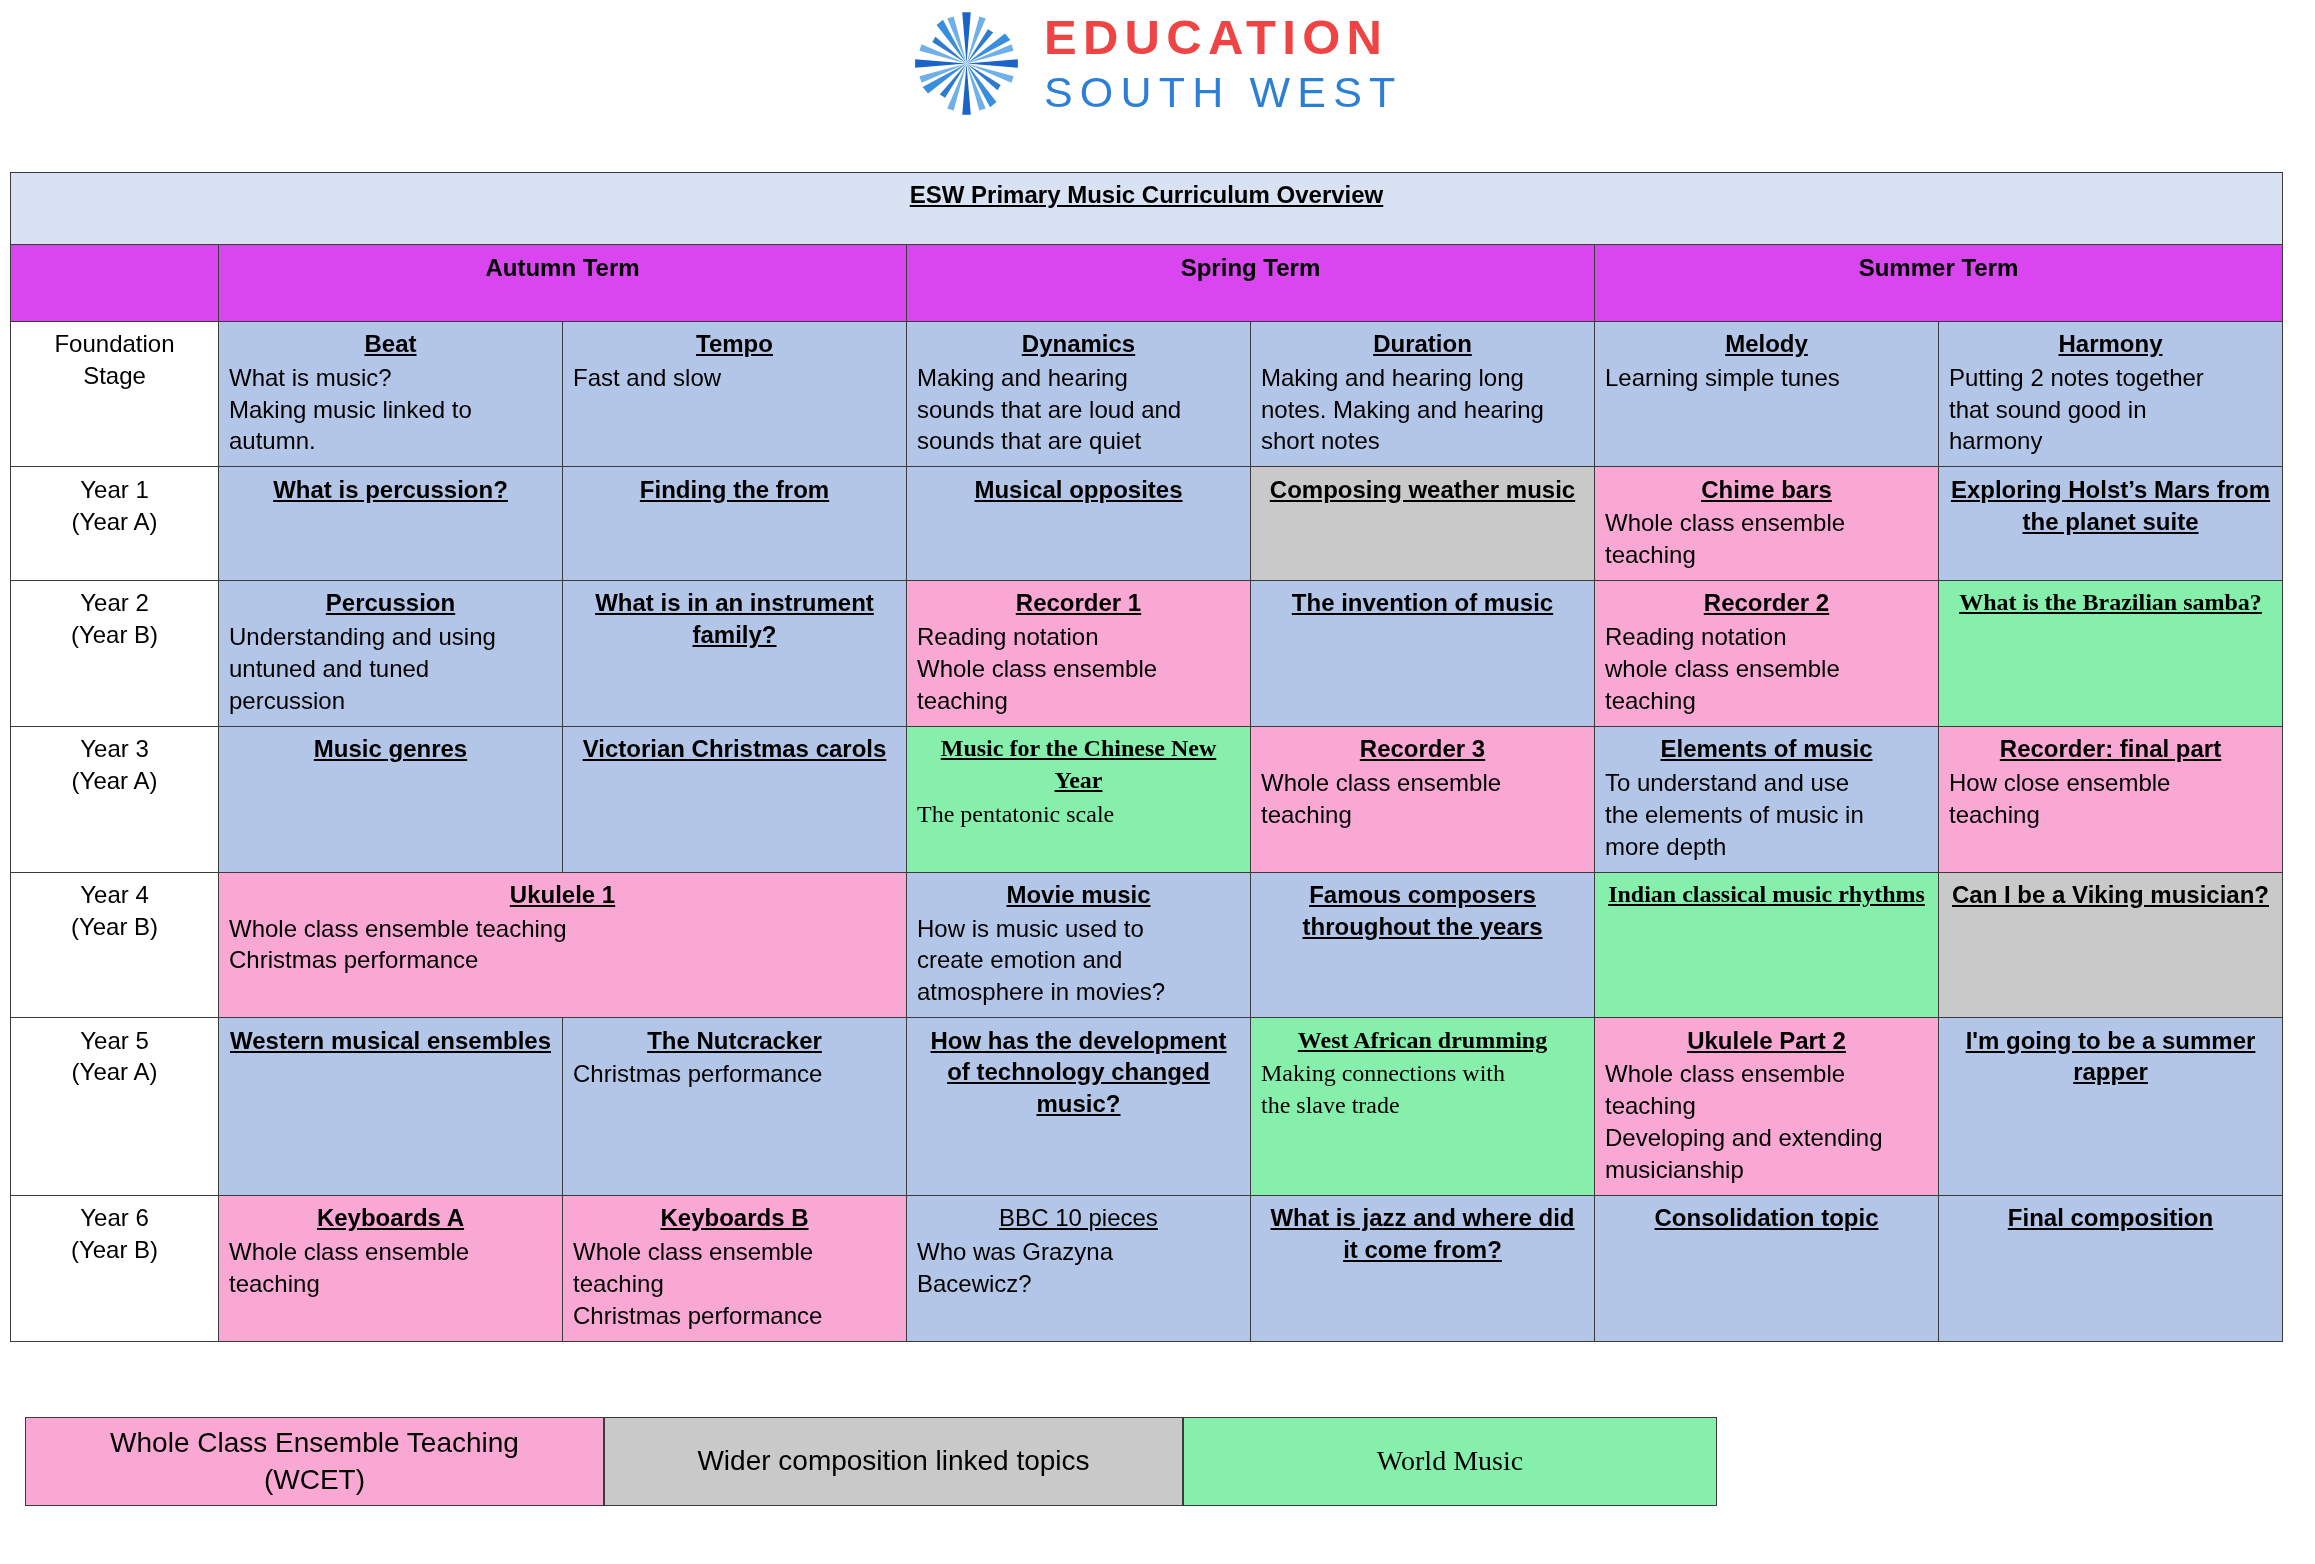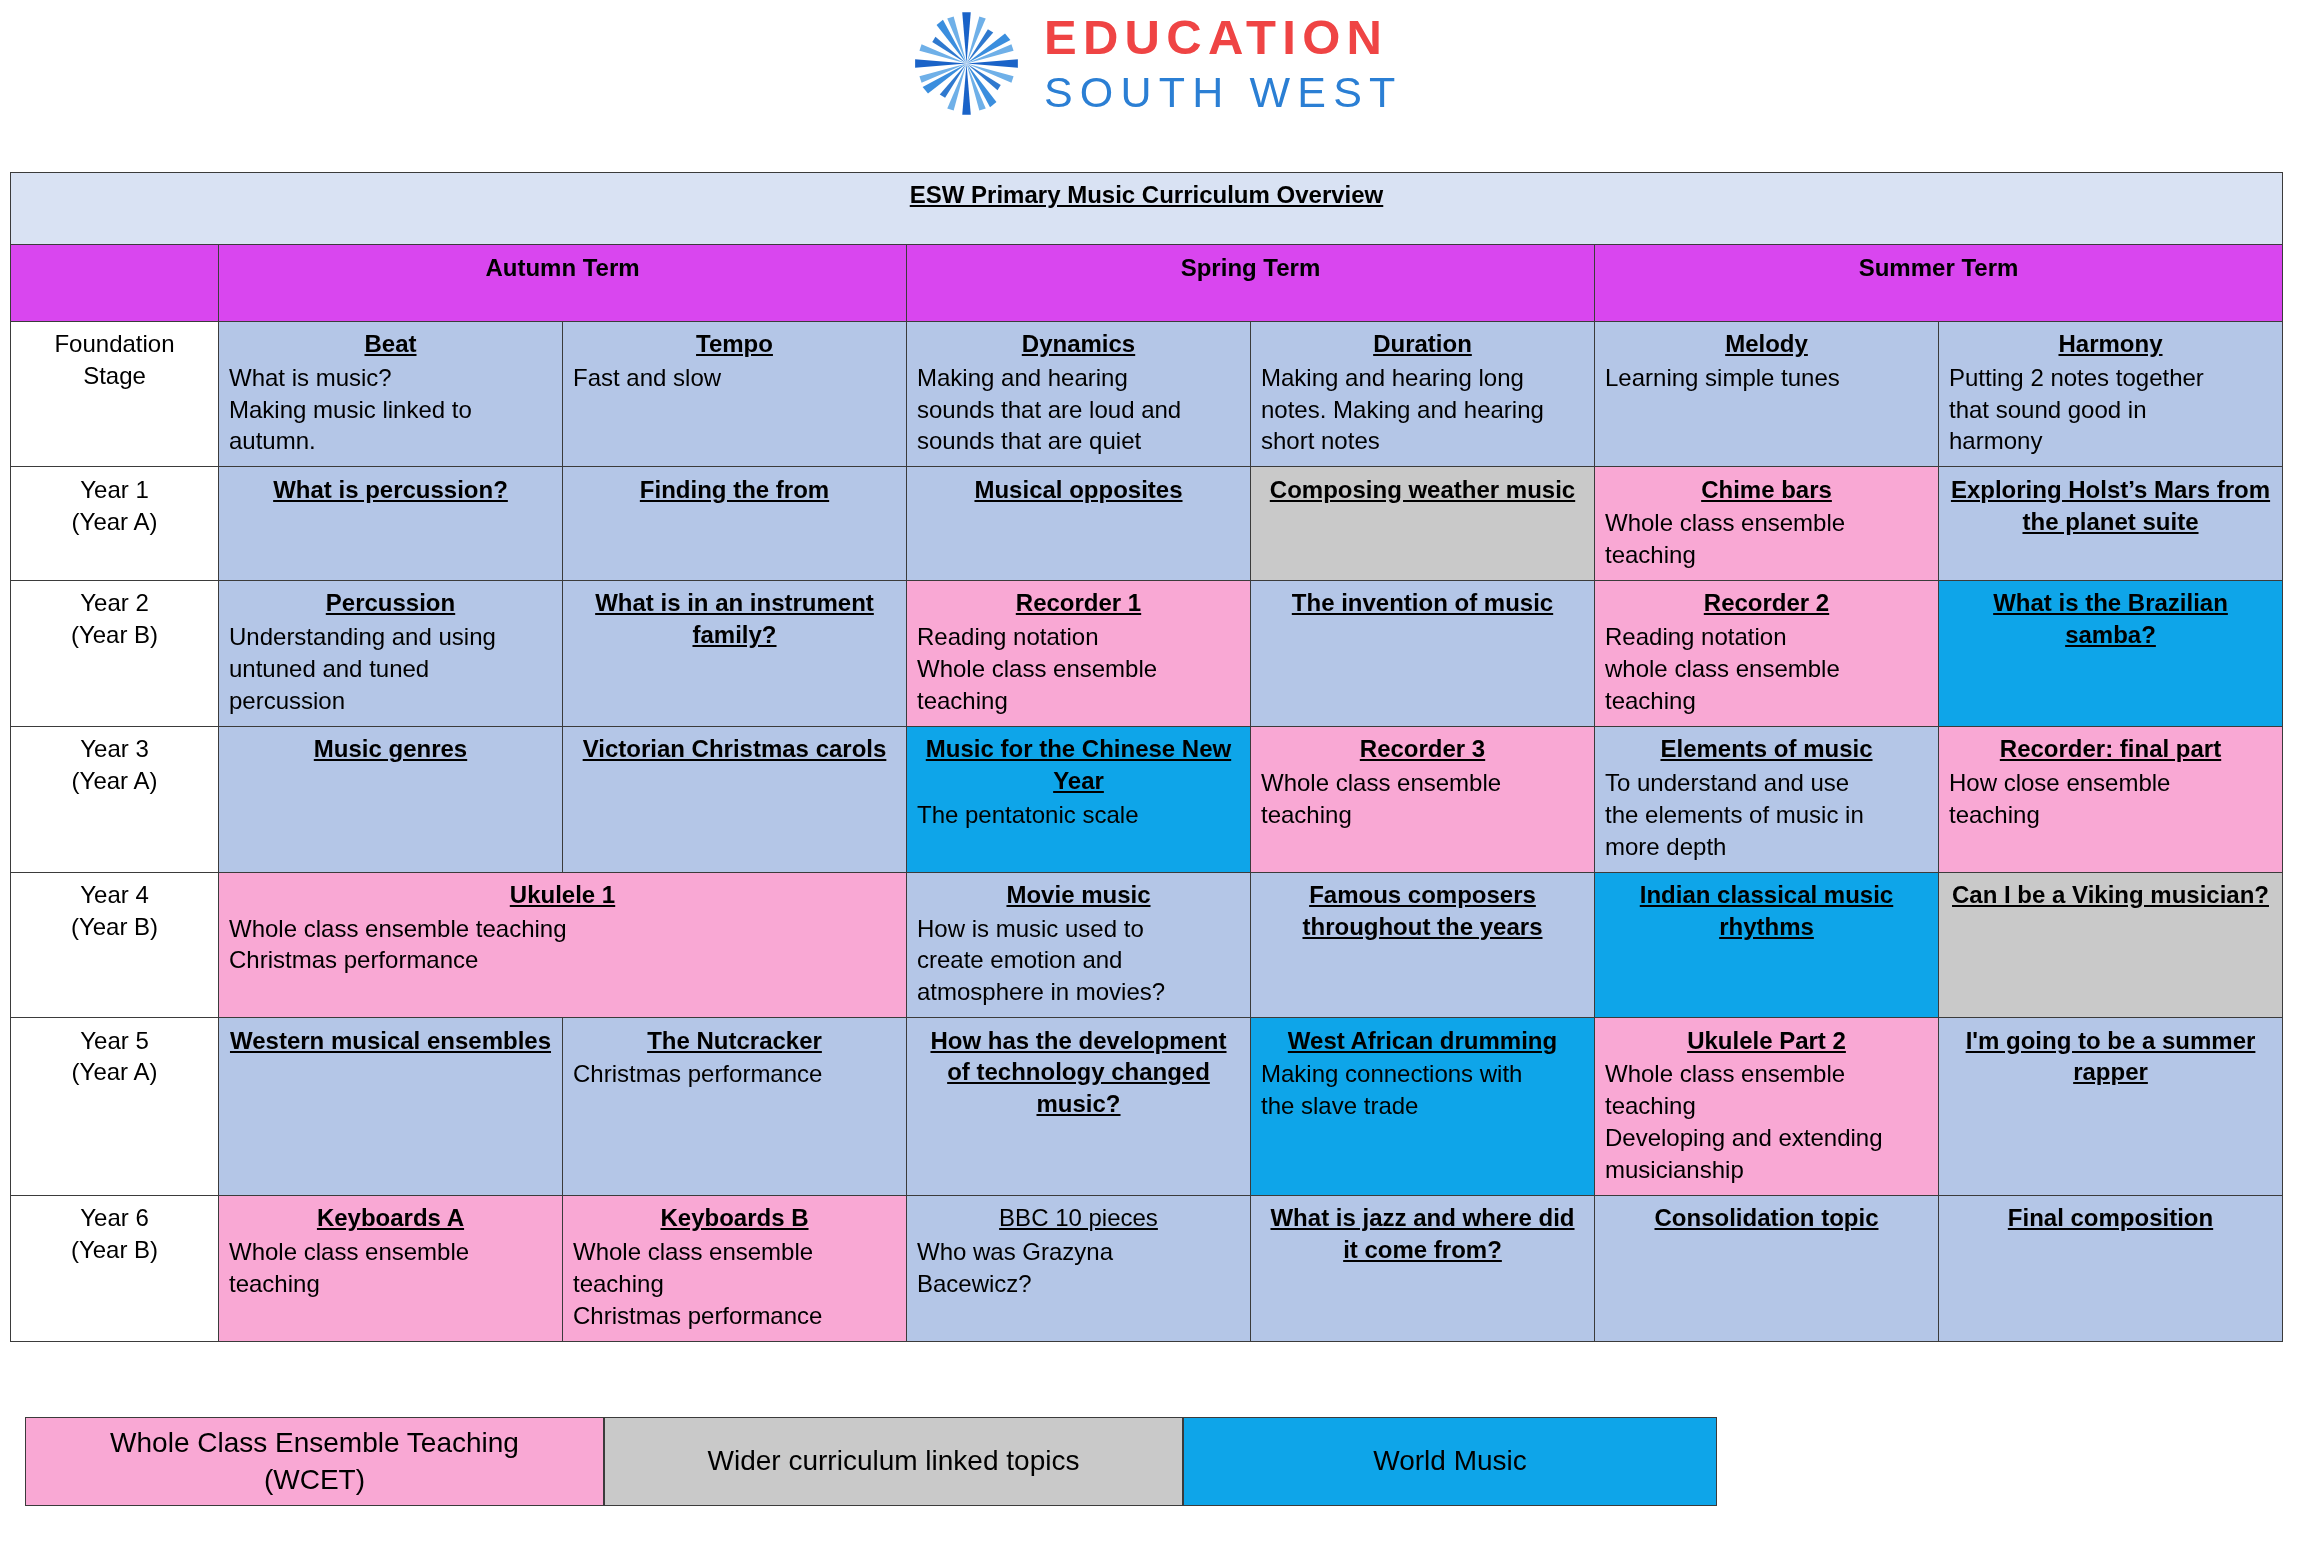--- a/index.html
+++ b/index.html
@@ -99,21 +99,21 @@
     text-align: center;
     vertical-align: middle;
     font-size: 24.4px;
     line-height: 1.34;
   }
 
   
   .fill-blue   { background: #b4c6e7; }
   .fill-yellow { background: #f9a8d4; }
   .fill-grey   { background: #c9c9c9; }
-  .fill-green  { background: #0ea5e9; }
+  .fill-green  { background: #86efac; font-family: Liberation Serif, serif; }
 
   .topic-head {
     display: block;
     text-align: center;
     font-weight: bold;
     text-decoration: underline;
     margin-bottom: 1.8px;
   }
   .topic-head.plain { font-weight: normal; }
   .topic-body {
@@ -478,21 +478,21 @@
 
 <div class="legend" id="legend-row">
     <div class="legend-item fill-yellow lg-w2">
       <div>
         <span class="lg-ln">Whole Class Ensemble Teaching</span>
         <span class="lg-ln">(WCET)</span>
       </div>
     </div>
     <div class="legend-item fill-grey lg-w3">
       <div>
-        <span class="lg-ln">Wider curriculum linked topics</span>
+        <span class="lg-ln">Wider composition linked topics</span>
       </div>
     </div>
     <div class="legend-item fill-green lg-w4">
       <div>
         <span class="lg-ln">World Music</span>
       </div>
     </div>
   </div>
 
 

